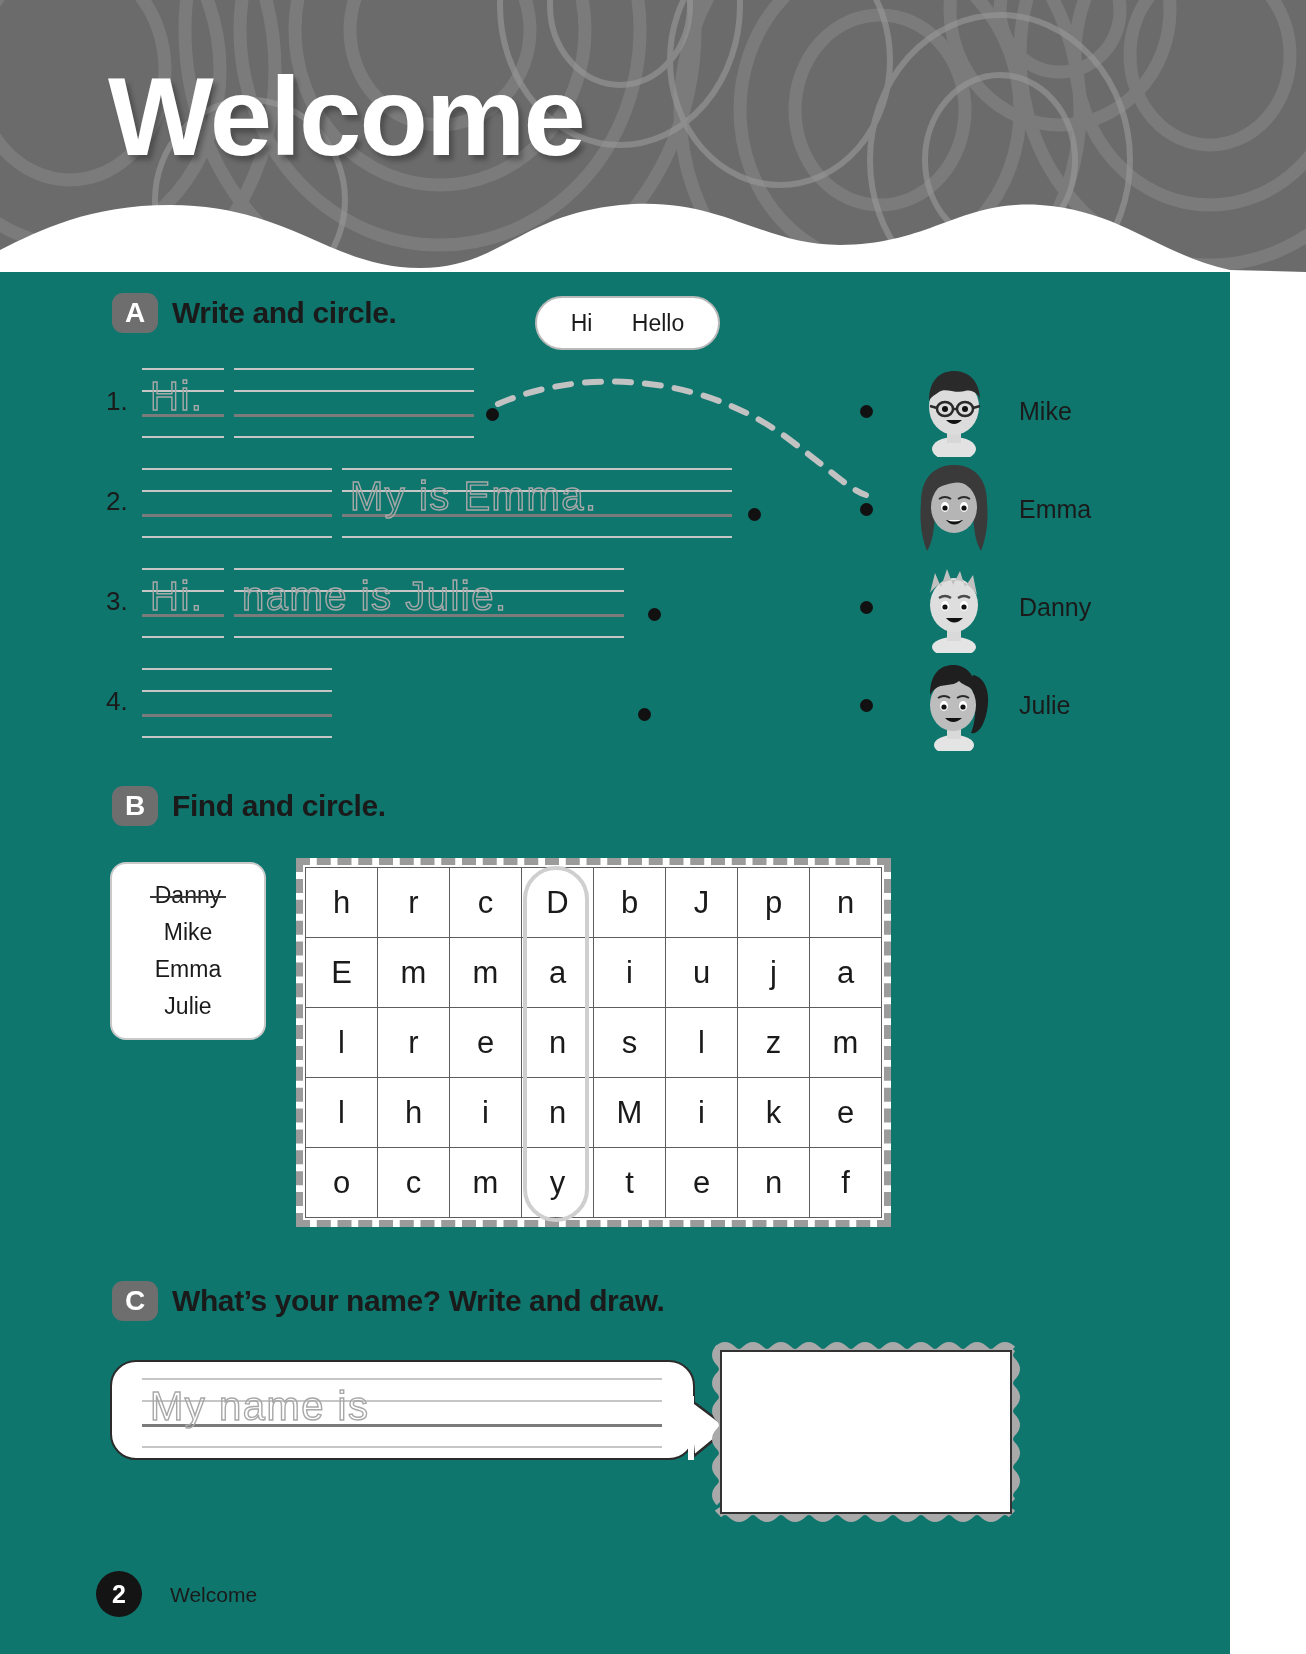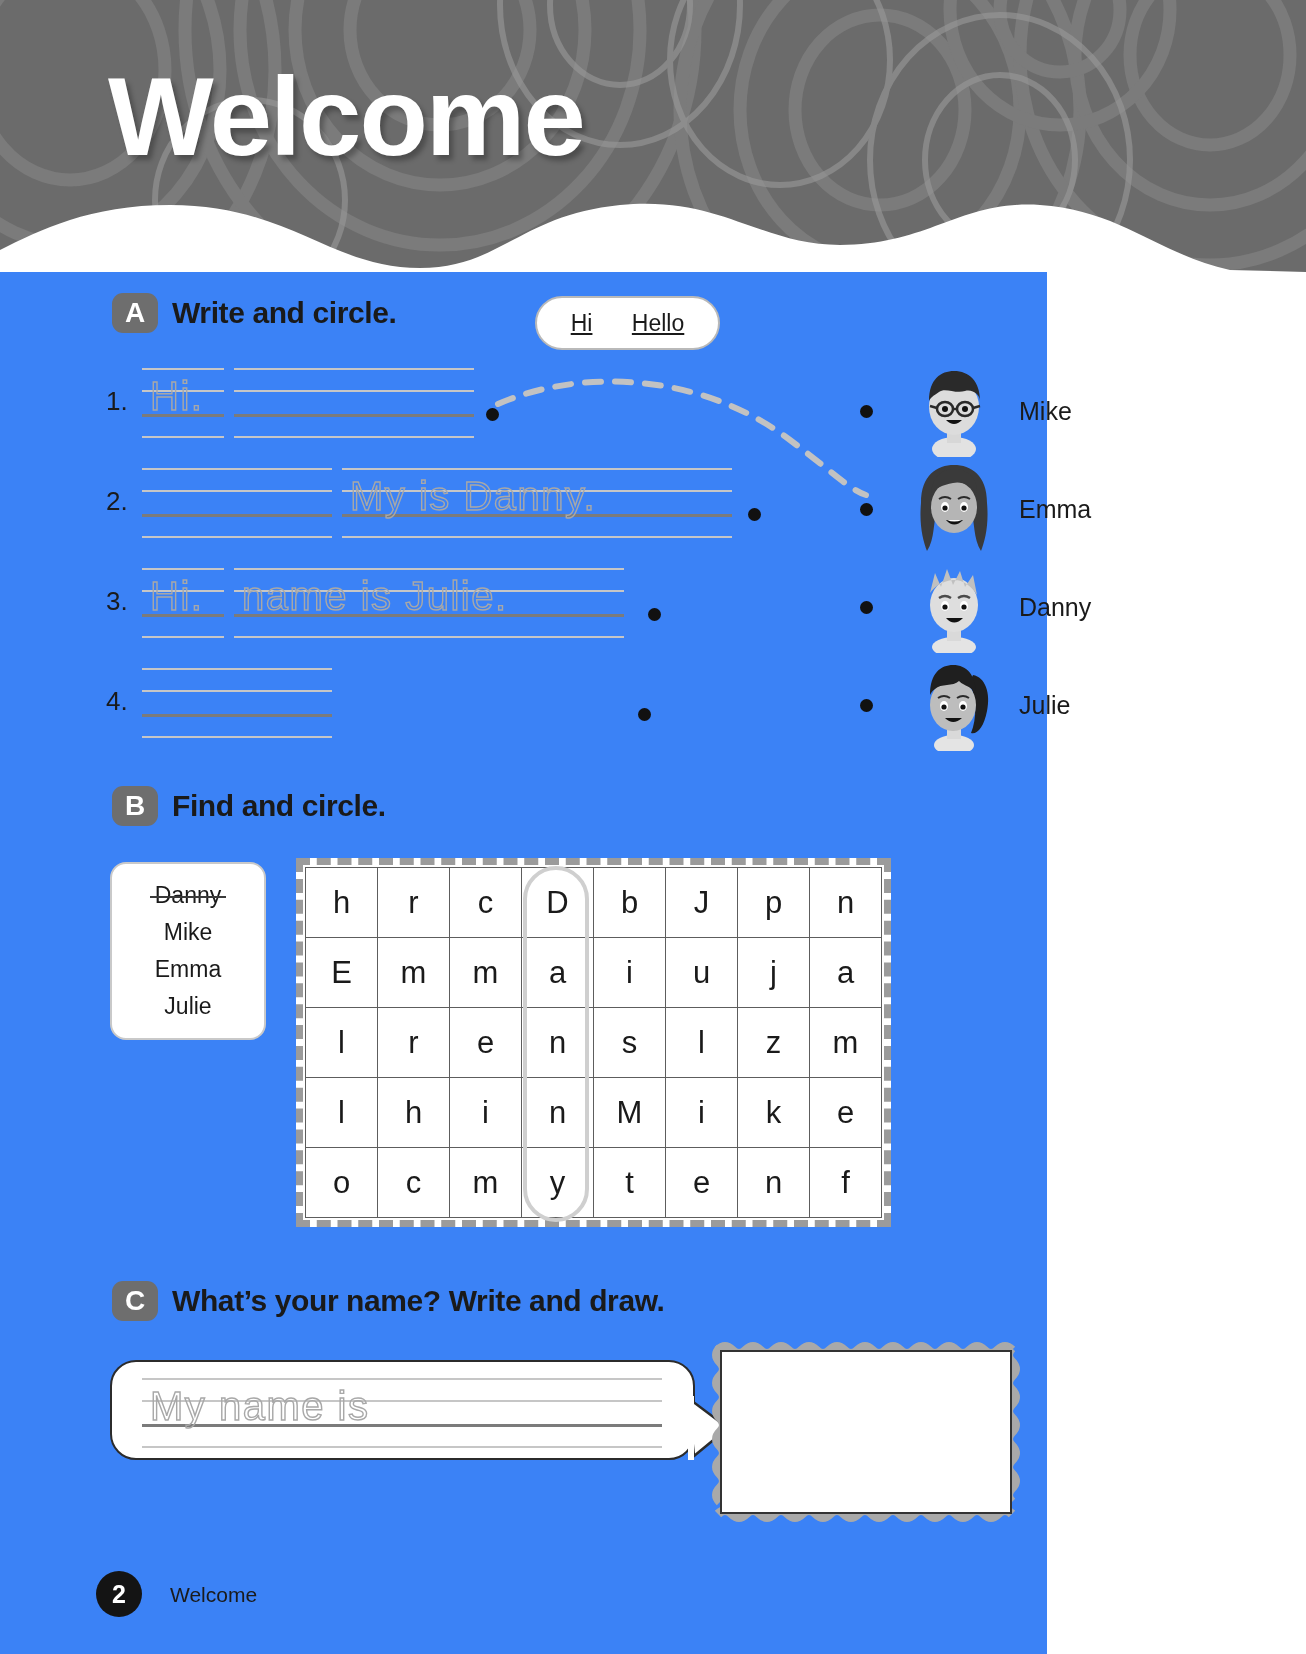--- a/index.html
+++ b/index.html
@@ -2,21 +2,21 @@
 <html><head>
 <meta charset="utf-8">
 <style>
   * { box-sizing: border-box; margin: 0; padding: 0; }
   html, body {
     width: 1306px; height: 1654px;
     background: #ffffff;
     font-family: "Liberation Sans", sans-serif;
     overflow: hidden;
   }
-  .page { position: relative; width: 1047px; height: 1654px; background: #3b82f6; }
+  .page { position: relative; width: 1230px; height: 1654px; background: #0f766e; }
 
   
   .banner {
     position: absolute; left: 0; top: 0; width: 1306px; height: 272px;
     overflow: hidden;
   }
   .banner-svg { position: absolute; left: 0; top: 0; }
   .banner-title {
     position: absolute; left: 108px; top: 52px;
     font-size: 112px; font-weight: bold; color: #ffffff;
@@ -42,21 +42,21 @@
 
   
   .wordbank {
     position: absolute; left: 535px; top: 296px;
     width: 185px; height: 54px;
     border: 2px solid #b9b9b9; border-radius: 27px;
     background: #fff;
     display: flex; align-items: center; justify-content: space-around;
     padding: 0 14px;
   }
-  .wordbank span { font-size: 23px; color: #1a1a1a; text-decoration: underline; }
+  .wordbank span { font-size: 23px; color: #1a1a1a; }
 
   
   .ex-a { position: absolute; left: 100px; top: 358px; width: 780px; }
   .a-row { position: relative; height: 100px; }
   .a-num {
     position: absolute; left: 6px; top: 28px;
     font-size: 26px; color: #1a1a1a;
     font-family: "Liberation Sans", sans-serif;
   }
   
@@ -244,21 +244,21 @@
           <i class="l1"></i>
           <i class="l2"></i>
           <i class="l3"></i>
         <div class="trace"></div>
       </div>
       <div class="lines" style="left:242px; top:10px; width:390px;">
         <i class="l0"></i>
           <i class="l1"></i>
           <i class="l2"></i>
           <i class="l3"></i>
-        <div class="trace">My         is Danny.</div>
+        <div class="trace">My         is Emma.</div>
       </div>
       <div class="dot-l" style="left:648px; top:50px;"></div>
     </div>
 
     <div class="a-row">
       <div class="a-num">3.</div>
       <div class="lines" style="left:42px; top:10px; width:82px;">
         <i class="l0"></i>
           <i class="l1"></i>
           <i class="l2"></i>

